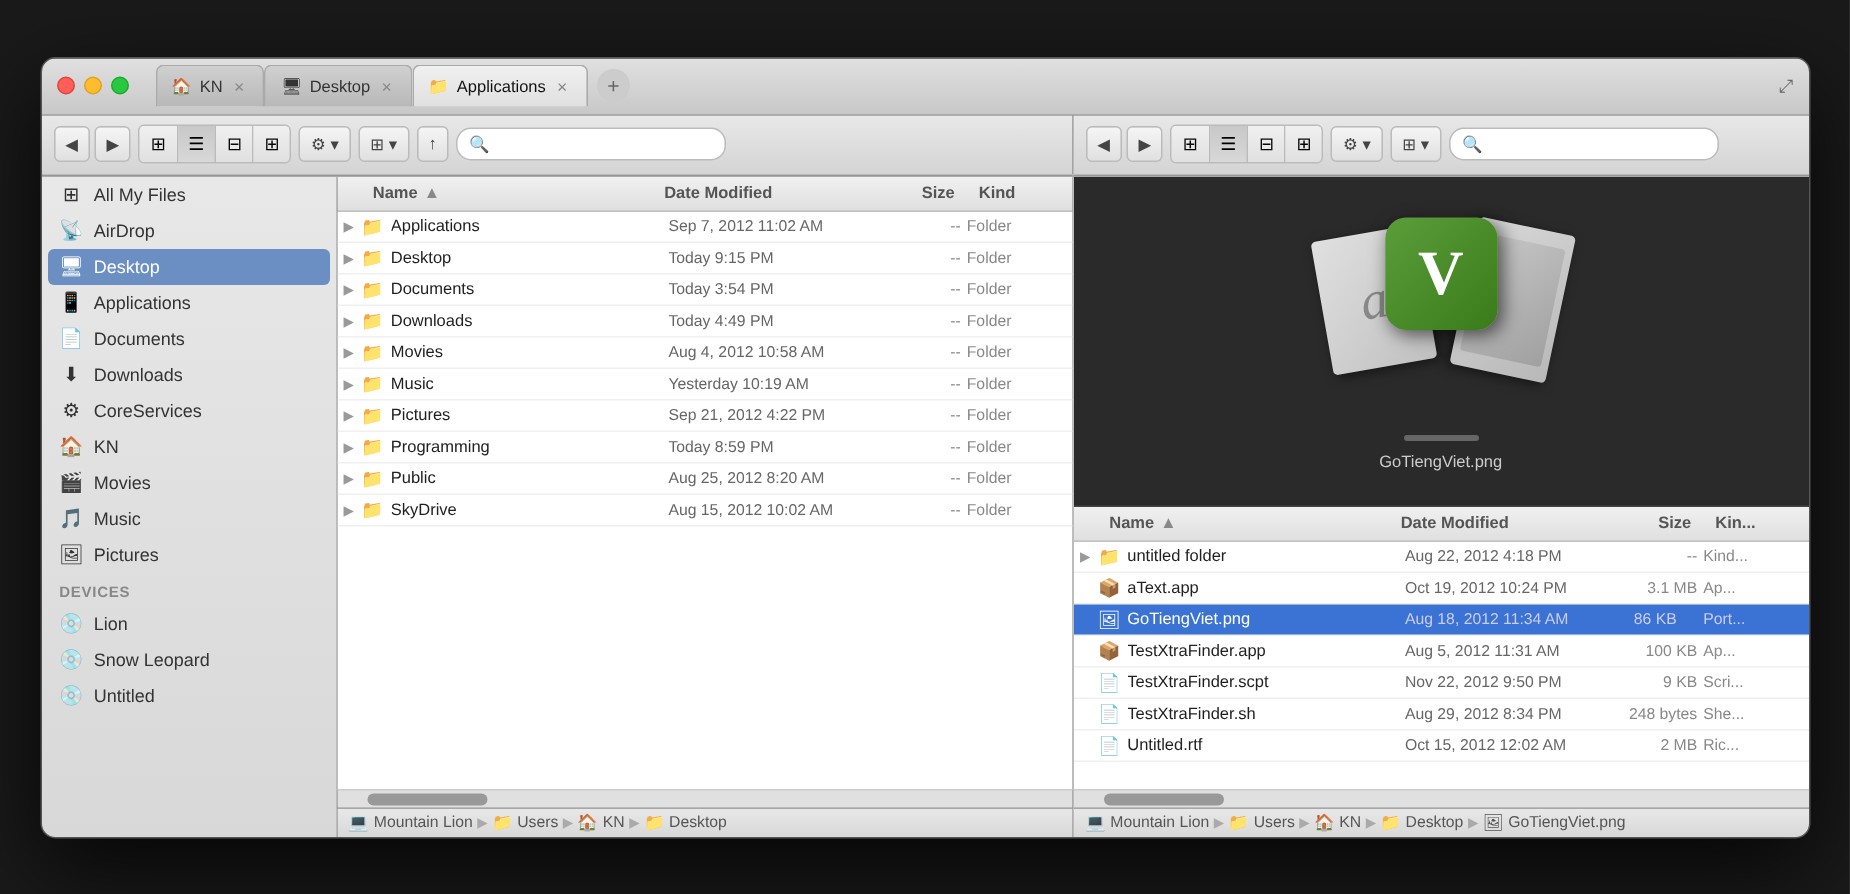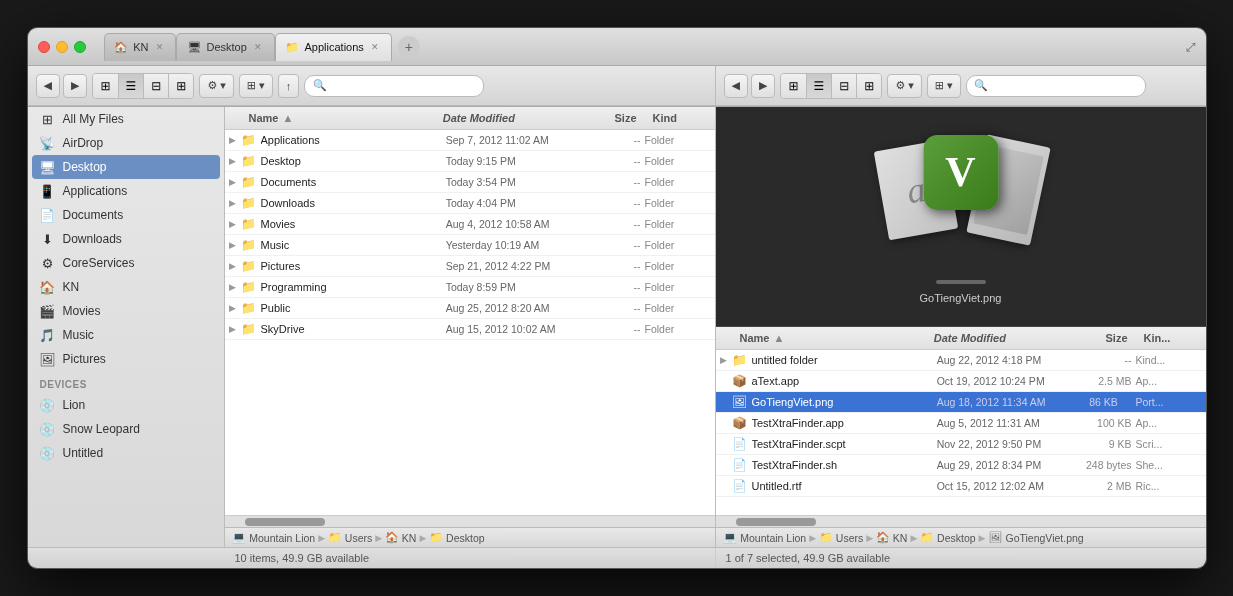--- a/index.html
+++ b/index.html
@@ -198,21 +198,21 @@
       font-size: 11px;
       font-weight: bold;
       color: #555;
       justify-content: center;
     }
     .file-header-col {
       padding: 2px 8px;
       cursor: pointer;
     }
     .file-header-col.name { flex: 2; display: flex; align-items: center; gap: 4px; }
-    .file-header-col.date { flex: 1.5; font-style: italic; }
+    .file-header-col.date { flex: 1.5; }
     .file-header-col.size { width: 60px; text-align: right; }
     .file-header-col.kind { width: 70px; }
     .file-row {
       display: flex;
       align-items: center;
       padding: 2px 0;
       font-size: 11px;
       color: #222;
       border-bottom: 1px solid #f0f0f0;
       cursor: pointer;
@@ -544,21 +544,21 @@
       <div class="file-icon">📁</div>
       <div class="file-name">Documents</div>
       <div class="file-date">Today 3:54 PM</div>
       <div class="file-size">--</div>
       <div class="file-kind">Folder</div>
     </div>
             <div class="file-row">
       <div class="expand-arrow">▶</div>
       <div class="file-icon">📁</div>
       <div class="file-name">Downloads</div>
-      <div class="file-date">Today 4:04 PM</div>
+      <div class="file-date">Today 4:49 PM</div>
       <div class="file-size">--</div>
       <div class="file-kind">Folder</div>
     </div>
             <div class="file-row">
       <div class="expand-arrow">▶</div>
       <div class="file-icon">📁</div>
       <div class="file-name">Movies</div>
       <div class="file-date">Aug 4, 2012 10:58 AM</div>
       <div class="file-size">--</div>
       <div class="file-kind">Folder</div>
@@ -660,21 +660,21 @@
       <div class="file-name">untitled folder</div>
       <div class="file-date">Aug 22, 2012 4:18 PM</div>
       <div class="file-size">--</div>
       <div class="file-kind">Kind...</div>
     </div>
             <div class="file-row">
       <div class="expand-arrow"></div>
       <div class="file-icon">📦</div>
       <div class="file-name">aText.app</div>
       <div class="file-date">Oct 19, 2012 10:24 PM</div>
-      <div class="file-size">2.5 MB</div>
+      <div class="file-size">3.1 MB</div>
       <div class="file-kind">Ap...</div>
     </div>
             <div class="file-row selected">
       <div class="expand-arrow"></div>
       <div class="file-icon">🖼</div>
       <div class="file-name">GoTiengViet.png</div>
       <div class="file-date">Aug 18, 2012 11:34 AM</div>
       <div class="file-size">86 KB</div>
       <div class="file-kind">Port...</div>
     </div>
@@ -729,22 +729,14 @@
         <span class="bc-arrow">▶</span>
         <span class="bc-icon">📁</span>
         <span>Desktop</span>
         <span class="bc-arrow">▶</span>
         <span class="bc-icon">🖼</span>
         <span>GoTiengViet.png</span>
       </div>
     </div>
   </div>
 
-  <div class="status-bar">
-    <div class="status-section" style="margin-left:197px;">
-      <span>10 items, 49.9 GB available</span>
-    </div>
-    <div class="status-section">
-      <span>1 of 7 selected, 49.9 GB available</span>
-    </div>
-  </div>
 
 </div>
 
 </body></html>

